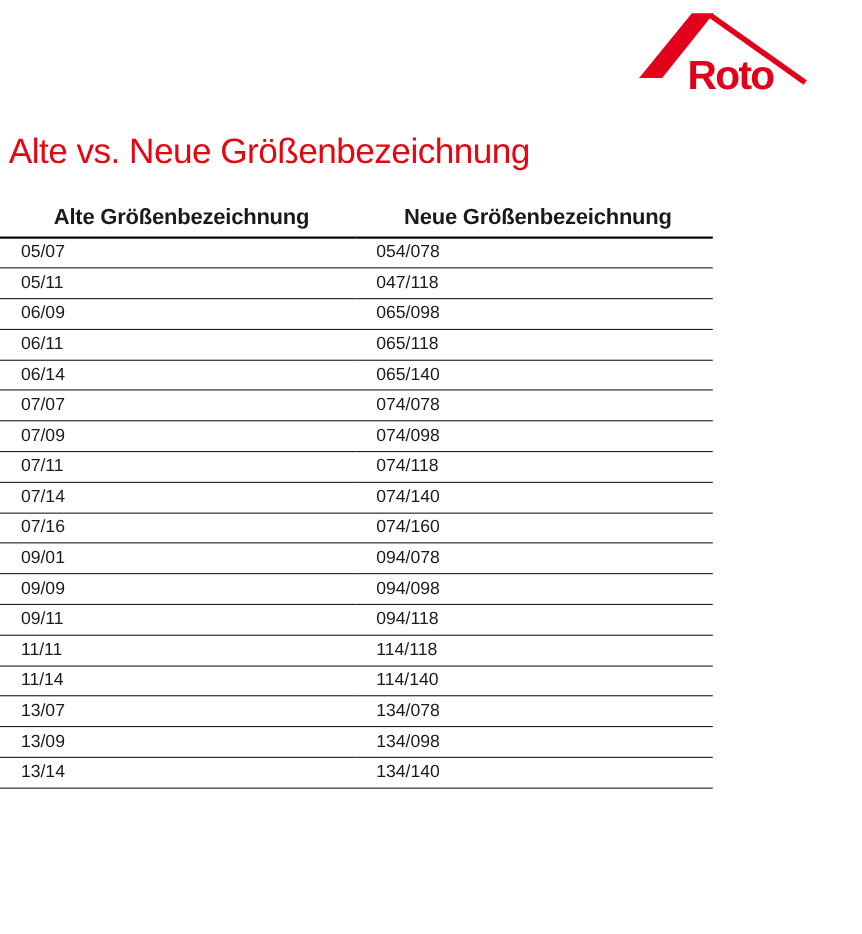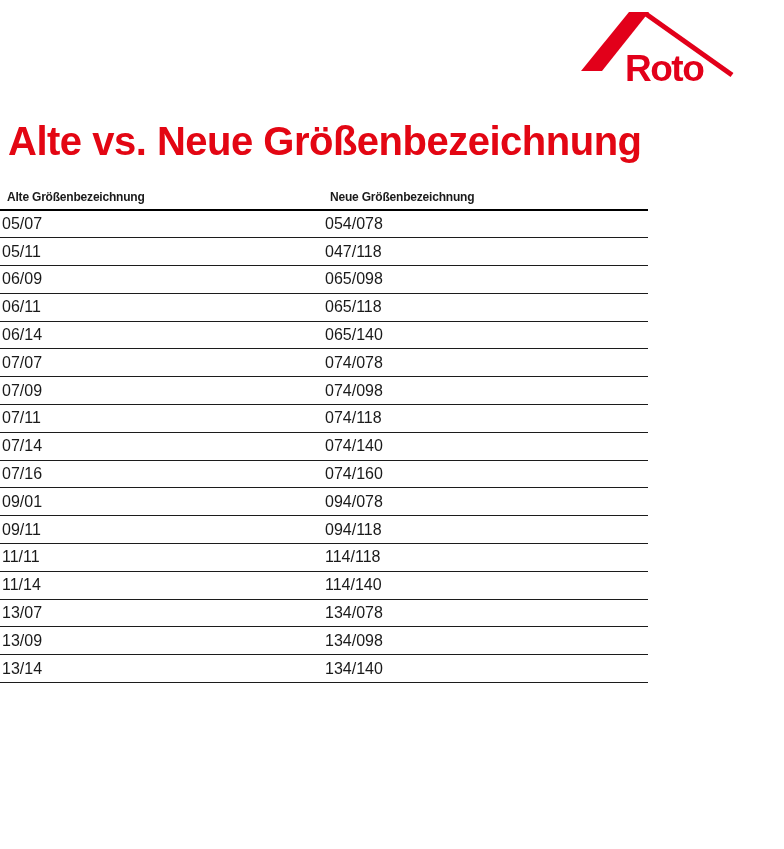--- a/index.html
+++ b/index.html
@@ -21,50 +21,50 @@
   .logo-block{position:absolute;top:5px;right:19px;width:200px;height:110px;}
   .logo-svg{display:block;}
   .logo-svg text{
     font-family:"Liberation Sans","DejaVu Sans",sans-serif;
     font-weight:bold;
     letter-spacing:-1.5px;
   }
   .page-title{
     position:absolute;
     left:8px;top:119px;
-    font-size:40px;
-    font-weight:bold;
+    font-size:32px;
+    font-weight:normal;
     letter-spacing:-0.5px;
     color:var(--title-red);
     white-space:nowrap;
   }
   table.size-table{
     position:absolute;
     left:0;top:187px;
     width:648px;
     border-collapse:collapse;
     table-layout:fixed;
   }
   .size-table col.c1{width:323px;}
   .size-table col.c2{width:325px;}
   .size-table th{
-    text-align:left;
+    text-align:center;
     vertical-align:bottom;
-    font-size:12px;
+    font-size:20px;
     font-weight:bold;
     letter-spacing:-0.2px;
     padding:0 0 5px 7px;
     height:23px;
     border-bottom:2px solid #000;
     white-space:nowrap;
   }
   .size-table td{
     height:27.8px;
     font-size:16px;
-    padding:0 0 0 2px;
+    padding:0 0 0 19px;
     vertical-align:middle;
     border-bottom:1px solid var(--line);
     white-space:nowrap;
   }
 </style>
 </head>
 <body>
 
 <div class="logo-block">
   <svg class="logo-svg" viewBox="0 0 200 85" width="200" height="85" aria-hidden="true">
@@ -127,20 +127,24 @@
       </tr>
       <tr>
         <td>07/16</td>
         <td>074/160</td>
       </tr>
       <tr>
         <td>09/01</td>
         <td>094/078</td>
       </tr>
       <tr>
+        <td>09/09</td>
+        <td>094/098</td>
+      </tr>
+      <tr>
         <td>09/11</td>
         <td>094/118</td>
       </tr>
       <tr>
         <td>11/11</td>
         <td>114/118</td>
       </tr>
       <tr>
         <td>11/14</td>
         <td>114/140</td>

